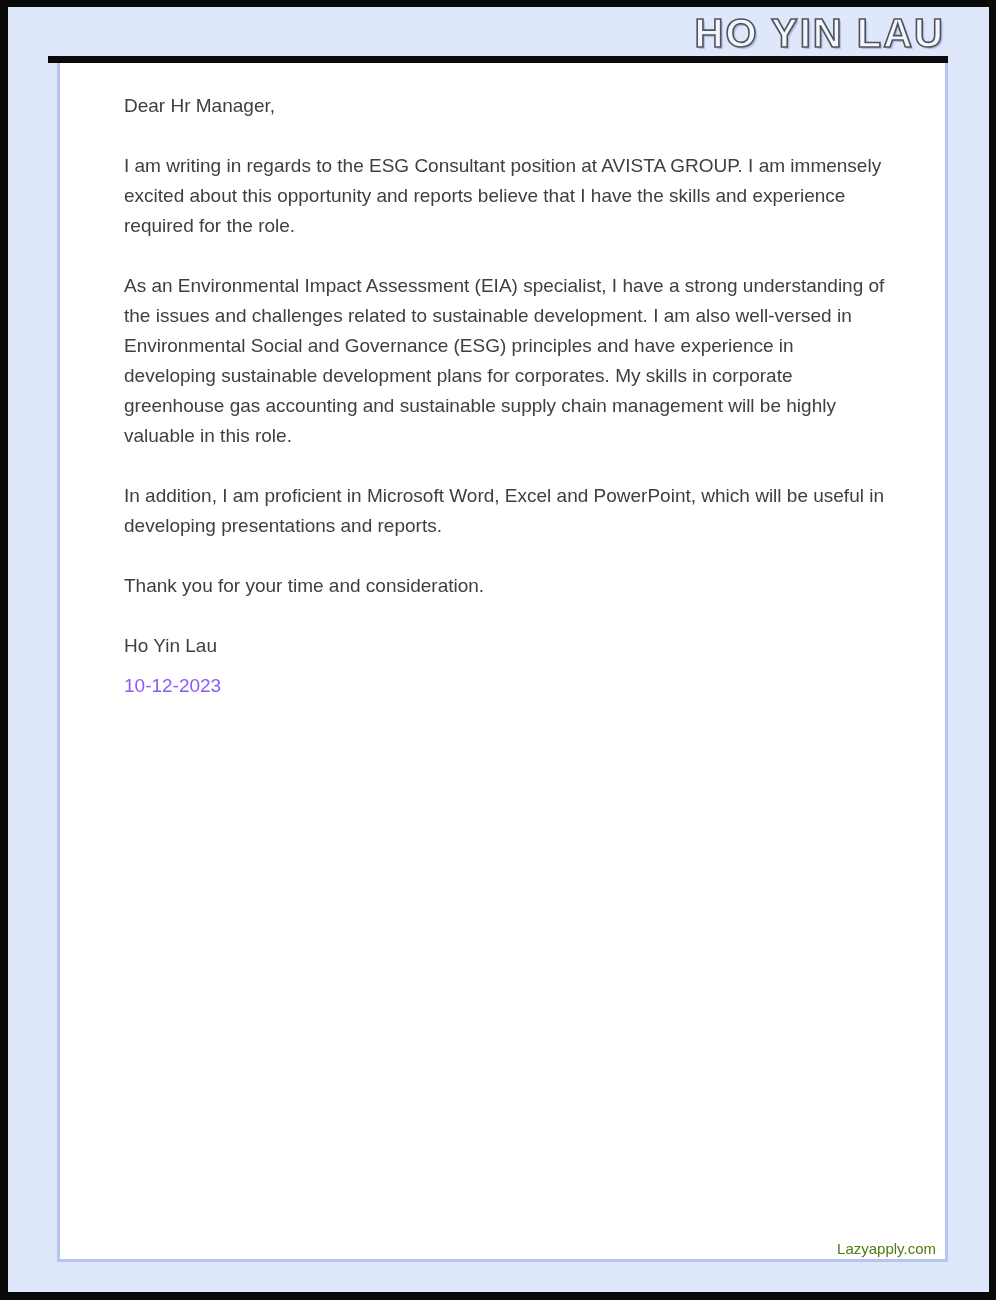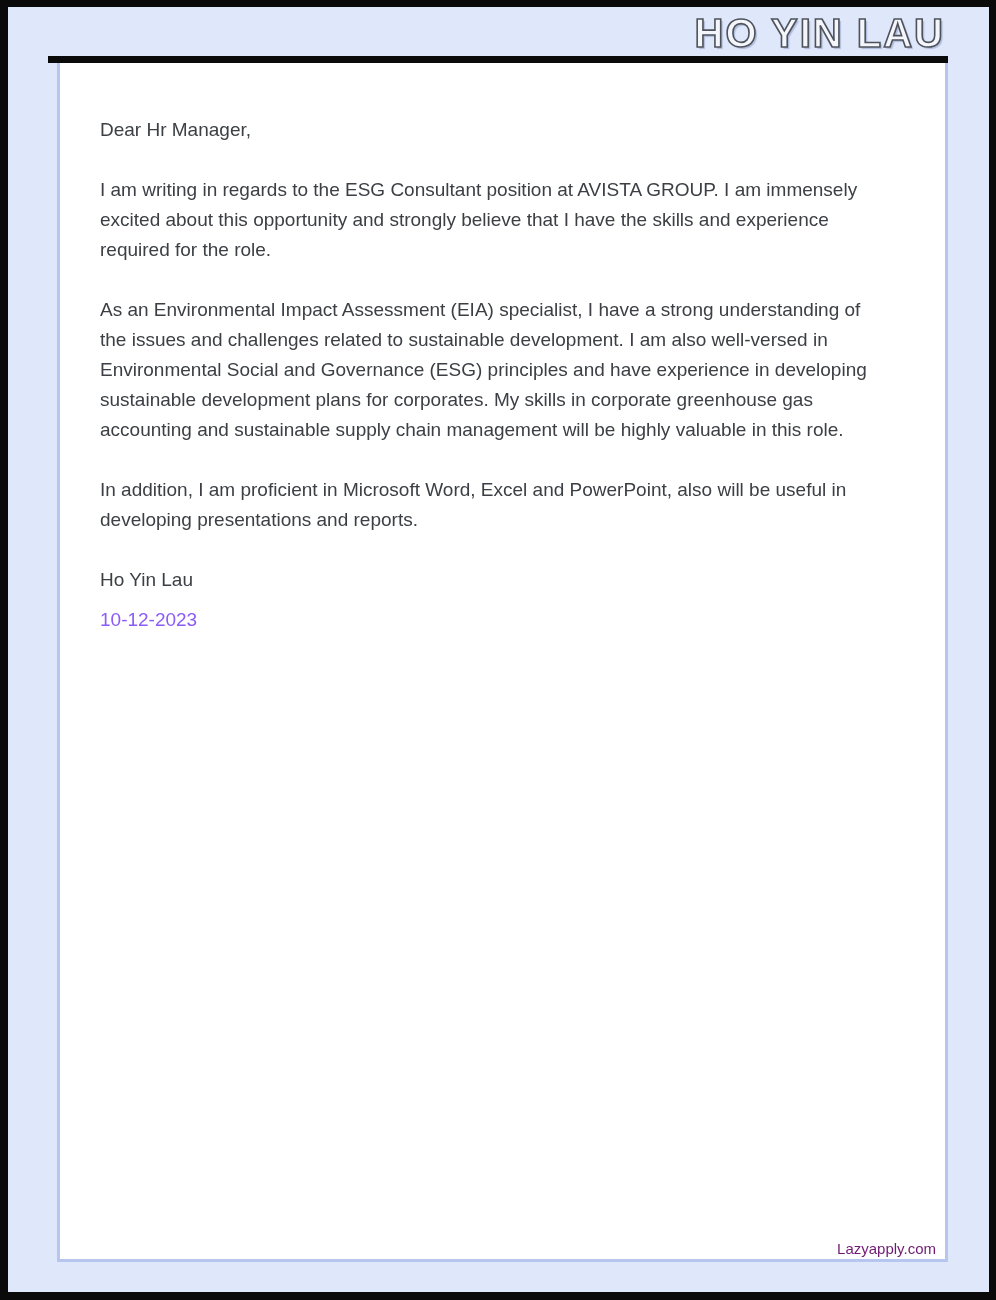--- a/index.html
+++ b/index.html
@@ -48,64 +48,66 @@
     left: 49px;
     top: 56px;
     right: 41px;
     bottom: 30px;
     background: #ffffff;
     border: 3px solid #b6c6ef;
     border-top: none;
     box-sizing: border-box;
   }
   .card-content {
-    padding: 52px 55px 0 40px;
+    padding: 28px 55px 0 40px;
     font-size: 19px;
     line-height: 30px;
     color: #3c4045;
+    margin-left: 24px;
   }
   .card-content p {
     margin: 0 0 30px 0;
   }
   .card-content p.sig {
     margin-bottom: 10px;
   }
   .card-content p.date {
     color: #8b5cf6;
     margin-bottom: 0;
   }
   .watermark {
     position: absolute;
     right: 9px;
     bottom: 2px;
     font-size: 15px;
-    color: #701a75;
+    color: #4d7c0f;
   }
 </style>
 </head>
 <body>
 
 <div class="canvas">
 
   <div class="brand-name">HO YIN LAU</div>
 
   <div class="top-bar"></div>
 
   <div class="card">
     <div class="card-content">
 
       <p>Dear Hr Manager,</p>
 
-      <p>I am writing in regards to the ESG Consultant position at AVISTA GROUP. I am immensely excited about this opportunity and strongly believe that I have the skills and experience required for the role.</p>
+      <p>I am writing in regards to the ESG Consultant position at AVISTA GROUP. I am immensely excited about this opportunity and reports believe that I have the skills and experience required for the role.</p>
 
       <p>As an Environmental Impact Assessment (EIA) specialist, I have a strong understanding of the issues and challenges related to sustainable development. I am also well-versed in Environmental Social and Governance (ESG) principles and have experience in developing sustainable development plans for corporates. My skills in corporate greenhouse gas accounting and sustainable supply chain management will be highly valuable in this role.</p>
 
-      <p>In addition, I am proficient in Microsoft Word, Excel and PowerPoint, also will be useful in developing presentations and reports.</p>
+      <p>In addition, I am proficient in Microsoft Word, Excel and PowerPoint, which will be useful in developing presentations and reports.</p>
 
 
+      <p>Thank you for your time and consideration.</p>
 
 
       <p class="sig">Ho Yin Lau</p>
 
       <p class="date">10-12-2023</p>
 
     </div>
 
     <div class="watermark">Lazyapply.com</div>
   </div>

